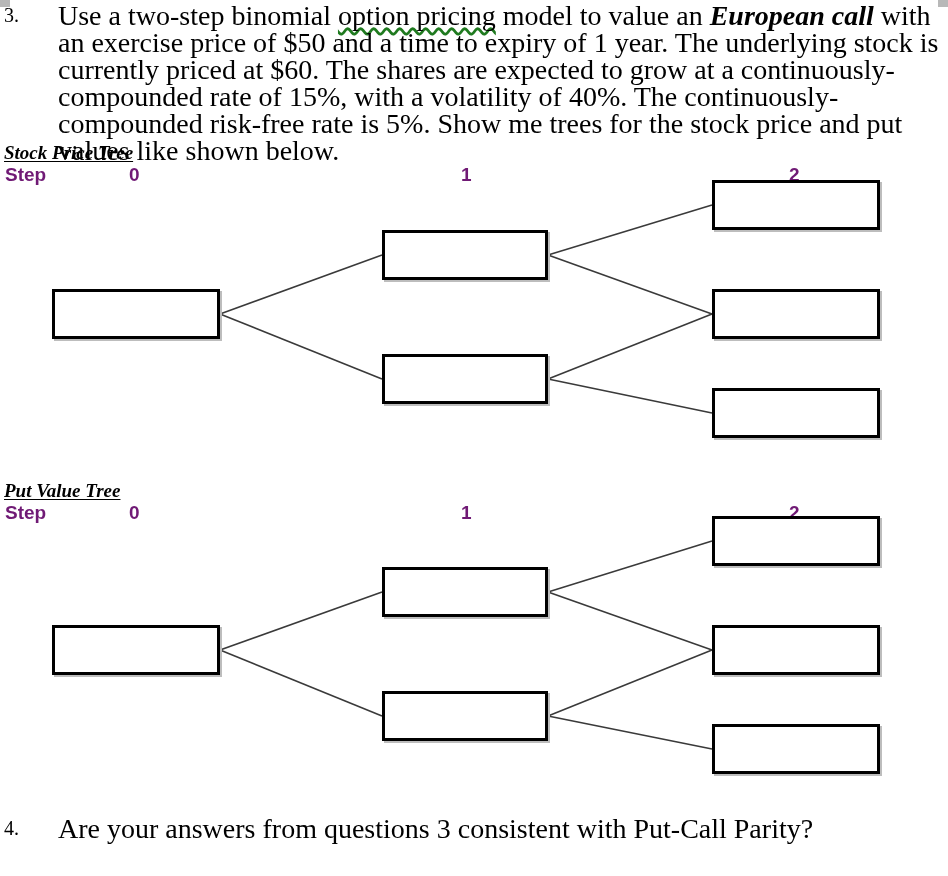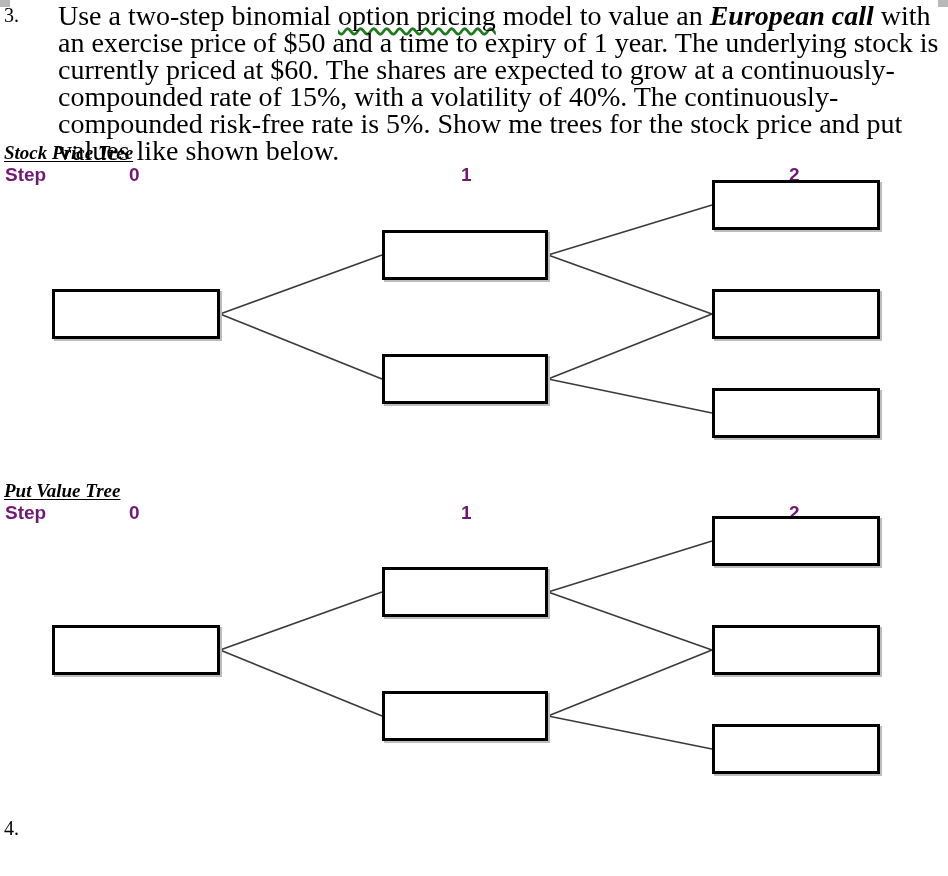--- a/index.html
+++ b/index.html
@@ -189,13 +189,14 @@
     <div class="node-box" style="left:382px; top:171px; width:166px; height:50px;"></div>
 
     <div class="node-box" style="left:712px; top:-4px;  width:168px; height:50px;"></div>
     <div class="node-box" style="left:712px; top:105px; width:168px; height:50px;"></div>
     <div class="node-box" style="left:712px; top:204px; width:168px; height:50px;"></div>
   </div>
 </div>
 
 <div class="question" id="question-4">
   <div class="q-num">4.</div>
+  <div class="q-body">Are your answers from questions 3 consistent with Put-Call Parity?</div>
 </div>
 
 </body></html>

